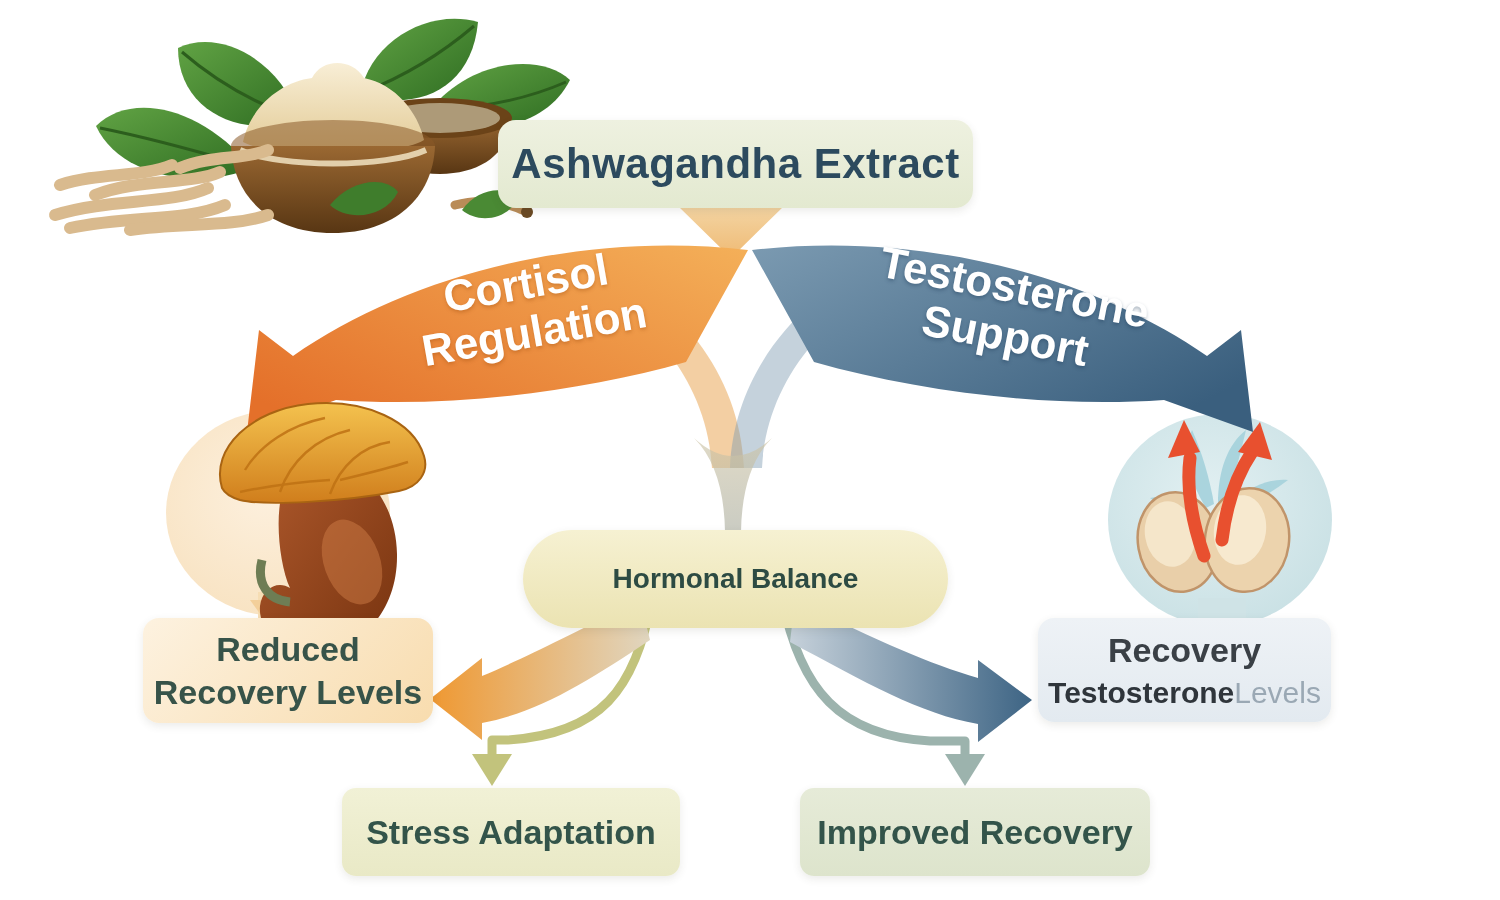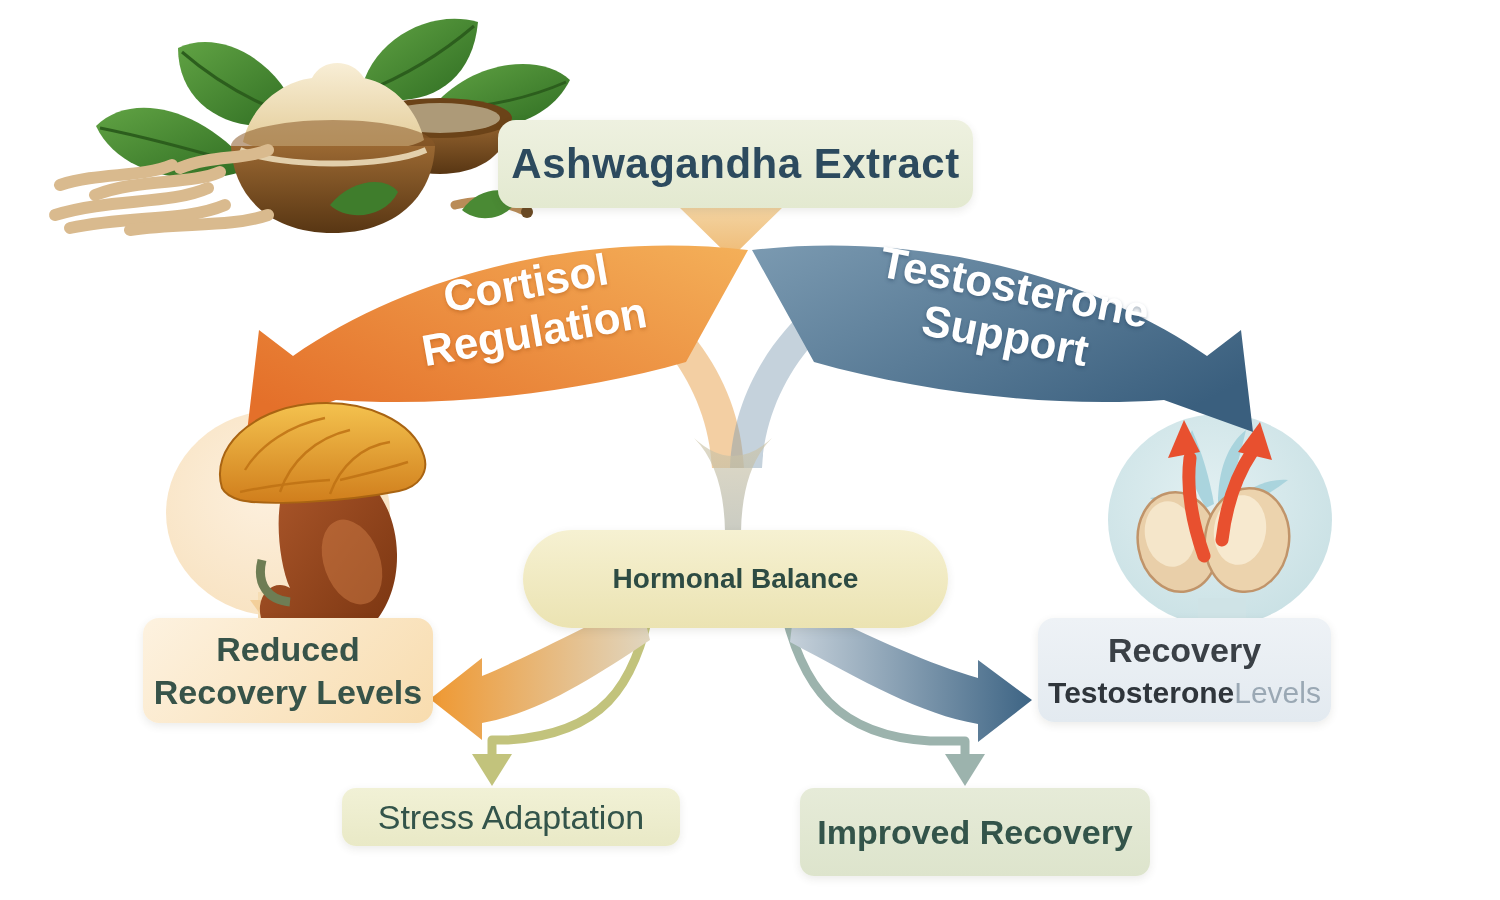--- a/index.html
+++ b/index.html
@@ -29,23 +29,23 @@
   }
   .increased-box{
     left:1038px;top:618px;width:293px;height:104px;border-radius:16px;
     background:linear-gradient(180deg,#eef2f6,#e3eaf0);
     line-height:1.3;
   }
   .increased-line1{color:#3a4046;font-size:34px;font-weight:bold;}
   .increased-line2{white-space:nowrap;font-size:30px;font-weight:bold;color:#2f353b;}
   .increased-line2 .muted{color:#9aa8b4;font-weight:normal;margin-left:0;}
   .stress-box{
-    left:342px;top:788px;width:338px;height:58px;border-radius:14px;
+    left:342px;top:788px;width:338px;height:88px;border-radius:14px;
     background:linear-gradient(180deg,#f1f1d6,#e9e9c6);
-    color:#33544a;font-size:34px;font-weight:normal;
+    color:#33544a;font-size:34px;font-weight:bold;
   }
   .improved-box{
     left:800px;top:788px;width:350px;height:88px;border-radius:14px;
     background:linear-gradient(180deg,#e6ebd8,#dde4cc);
     color:#33544a;font-size:34px;font-weight:bold;
   }
   .arrow-label{
     position:absolute;text-align:center;color:#ffffff;font-weight:bold;line-height:1.12;
   }
   .arrow-label .l1,.arrow-label .l2{display:block;font-size:44px;}

